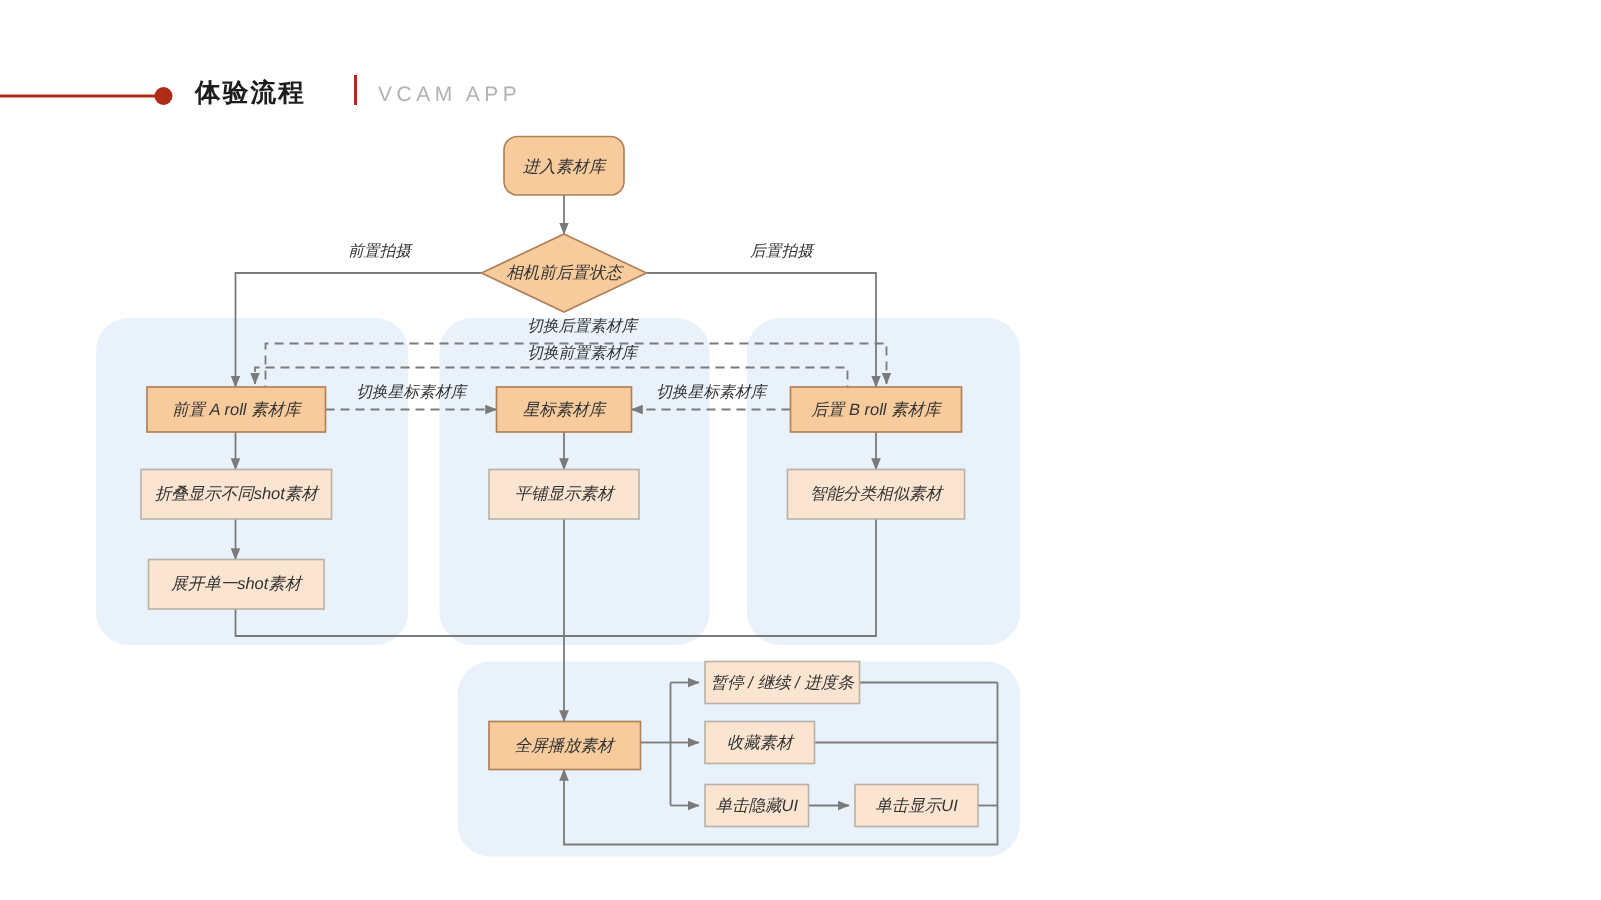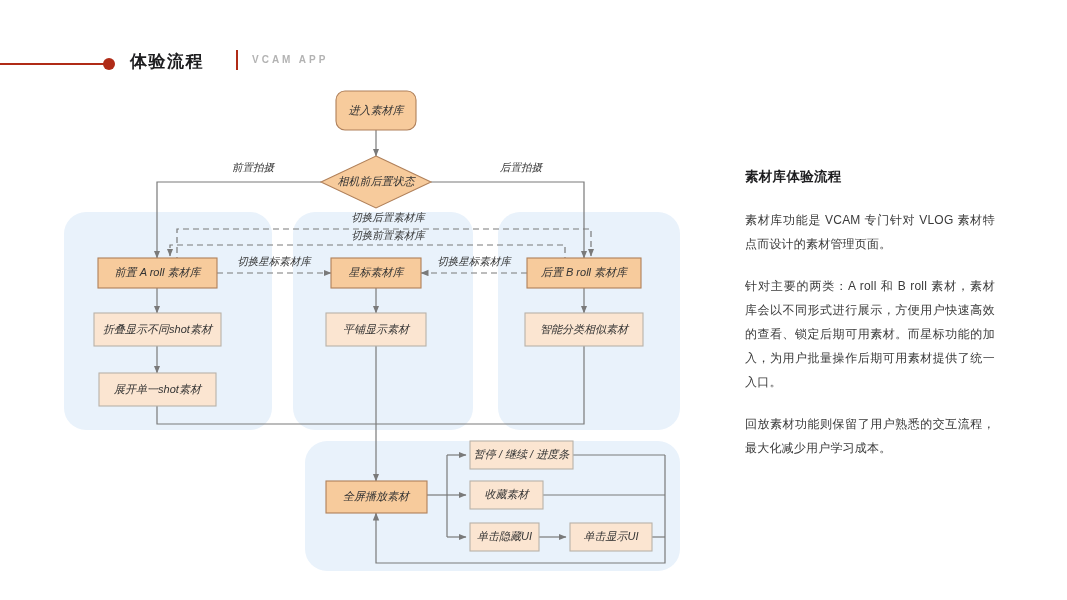--- a/index.html
+++ b/index.html
@@ -27,22 +27,22 @@
     position: absolute; left: 130px; top: 6px;
     font-size: 17px; font-weight: bold; color: #1d1d1f;
     letter-spacing: 1.5px; white-space: nowrap;
   }
   .hdr-sep {
     position: absolute; left: 236px; top: 6px;
     width: 2px; height: 20px; background: #b02b17;
   }
   .hdr-sub {
     position: absolute; left: 252px; top: 10px;
-    font-size: 10px; color: #b3b3b3; letter-spacing: 3px;
-    font-weight: bold; white-space: nowrap;
+    font-size: 14px; color: #b3b3b3; letter-spacing: 3px;
+    font-weight: normal; white-space: nowrap;
   }
 
   
   #flow { position: absolute; left: 0; top: 0; width: 710px; height: 600px; font-style: italic; }
   #flow svg { display: block; }
   .node-label {
     font-family: "Liberation Sans", "DejaVu Sans", sans-serif;
     font-size: 11px; fill: #333333; dominant-baseline: middle; text-anchor: middle;
   }
   .edge-label {
@@ -195,20 +195,14 @@
 
       <text class="edge-label" x="253" y="168">前置拍摄</text>
       <text class="edge-label" x="521" y="168">后置拍摄</text>
       <text class="edge-label" x="388" y="218">切换后置素材库</text>
       <text class="edge-label" x="388" y="236">切换前置素材库</text>
       <text class="edge-label" x="274" y="262">切换星标素材库</text>
       <text class="edge-label" x="474" y="262">切换星标素材库</text>
     </svg>
   </div>
 
-  <div id="side">
-    <h2 class="side-title">素材库体验流程</h2>
-    <p class="side-p">素材库功能是 VCAM 专门针对 VLOG 素材特点而设计的素材管理页面。</p>
-    <p class="side-p">针对主要的两类：A roll 和 B roll 素材，素材库会以不同形式进行展示，方便用户快速高效的查看、锁定后期可用素材。而星标功能的加入，为用户批量操作后期可用素材提供了统一入口。</p>
-    <p class="side-p">回放素材功能则保留了用户熟悉的交互流程，最大化减少用户学习成本。</p>
-  </div>
 
 </div>
 
 </body></html>

